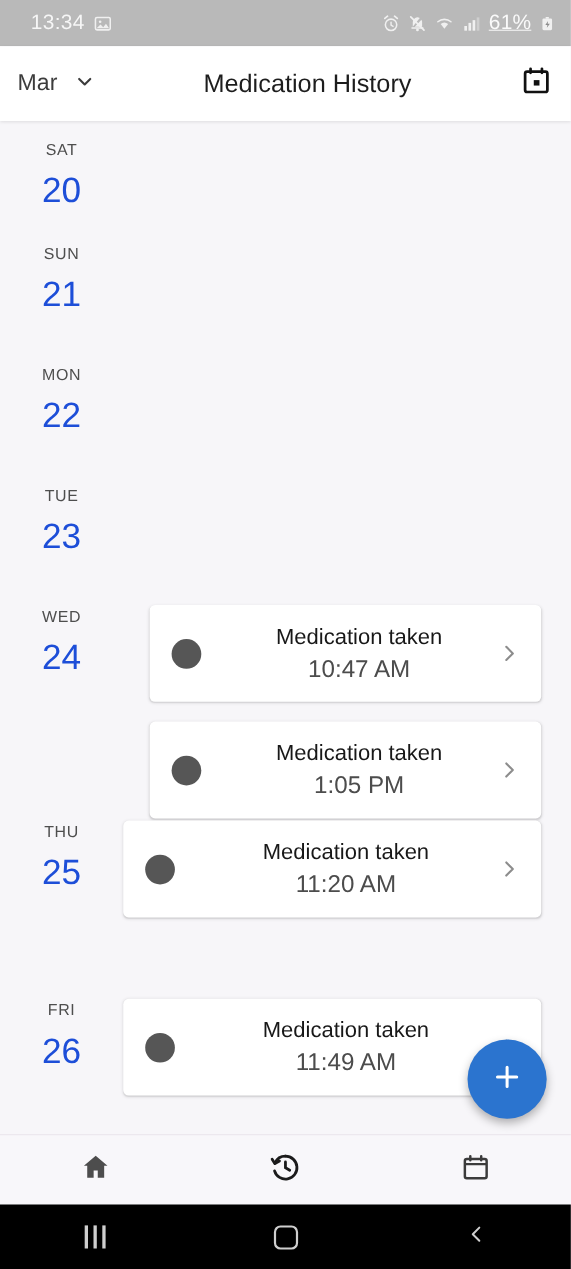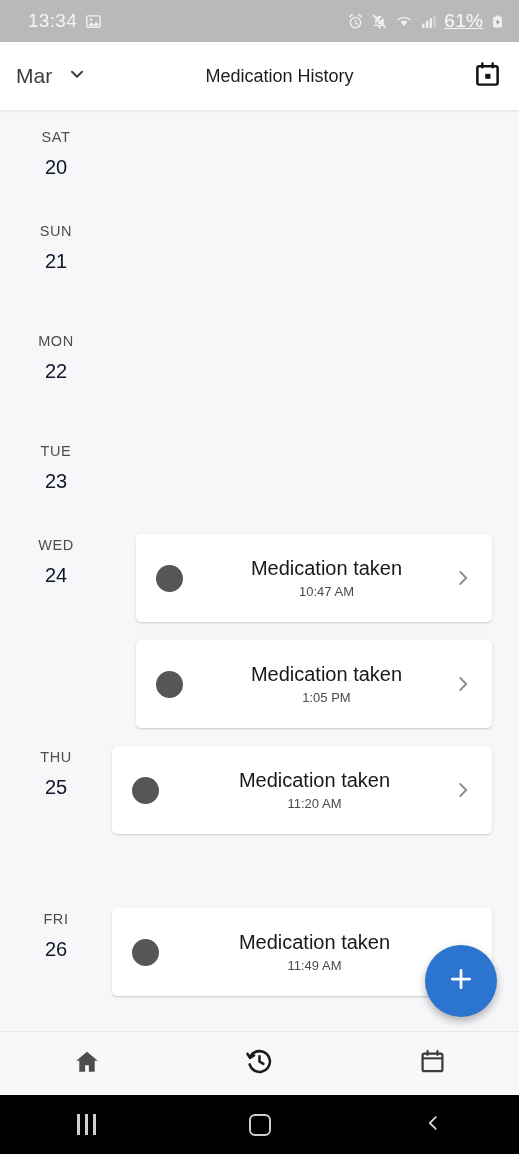--- a/index.html
+++ b/index.html
@@ -27,46 +27,46 @@
   .appbar {
     height:68px; background:#ffffff; flex:0 0 68px;
     display:flex; align-items:center; padding:0 18px 0 16px;
     box-shadow:0 1px 3px rgba(0,0,0,.10);
     position:relative; z-index:5;
   }
   .month-sel { display:flex; align-items:center; gap:14px; cursor:pointer; }
   .month-sel .m { font-size:21px; color:#3c3c3c; }
   .appbar-title {
     position:absolute; left:0; right:0; text-align:center;
-    font-size:18px; color:#1d1d1d; pointer-events:none;margin-left:40px;
+    font-size:23px; color:#1d1d1d; pointer-events:none;margin-left:40px;
   }
   .appbar-action { margin-left:auto; display:flex; align-items:center; cursor:pointer; z-index:2; }
 
   
   .content { flex:1 1 auto; position:relative; overflow:hidden; background:#f7f6f9; }
   .daygrid { position:relative; }
   .dayrow { position:absolute; left:0; right:0; display:flex; }
   .daycol {
     width:112px; flex:0 0 112px; text-align:center;
     padding-top:4px; user-select:none;
   }
   .dow { font-size:14.5px; color:#4e4e4e; letter-spacing:.6px; line-height:1; }
-  .dnum { font-size:20px; color:#0f172a; line-height:1; margin-top:12px; font-weight:400; }
+  .dnum { font-size:32px; color:#1d4ed8; line-height:1; margin-top:12px; font-weight:400; }
   .cards { flex:1 1 auto; padding-right:27px; }
 
   .card {
     background:#ffffff; border-radius:5px;
     box-shadow:0 1px 3px rgba(0,0,0,.13), 0 1px 1px rgba(0,0,0,.06);
     height:88px; display:flex; align-items:center;
     padding:0 18px 0 20px; cursor:pointer;text-align:center;
   }
   .dot { width:27px; height:27px; border-radius:50%; background:#565656; flex:0 0 27px; }
   .card-text { margin-left:18px; flex:1 1 auto; }
   .card-title { font-size:20px; color:#181818; line-height:1.18; }
-  .card-time { font-size:13px; color:#4c4c4c; margin-top:5px; line-height:1.1; }
+  .card-time { font-size:22px; color:#4c4c4c; margin-top:5px; line-height:1.1; }
   .chev { flex:0 0 auto; display:flex; align-items:center; color:#8d8d8d; }
 
   
   .fab {
     position:absolute; right:22px; bottom:14px;
     width:72px; height:72px; border-radius:50%;
     background:#2b74cf; color:#fff;
     display:flex; align-items:center; justify-content:center;
     box-shadow:0 4px 9px rgba(0,0,0,.30); cursor:pointer; z-index:20;
   }
@@ -188,21 +188,21 @@
           </div>
           <div class="cards"></div>
         </div>
         <div class="dayrow" style="top: 330px;">
           <div class="daycol">
             <div class="dow">TUE</div>
             <div class="dnum">23</div>
           </div>
           <div class="cards"></div>
         </div>
-        <div class="dayrow" style="top: 424px; gap: 24px;">
+        <div class="dayrow" style="top: 440px; gap: 24px;">
           <div class="daycol">
             <div class="dow">WED</div>
             <div class="dnum">24</div>
           </div>
           <div class="cards">
             <div class="card" style="margin-top: 0px;">
               <span class="dot" style="background:#565656"></span>
               <div class="card-text">
                 <div class="card-title">Medication taken</div>
                 <div class="card-time">10:47 AM</div>

